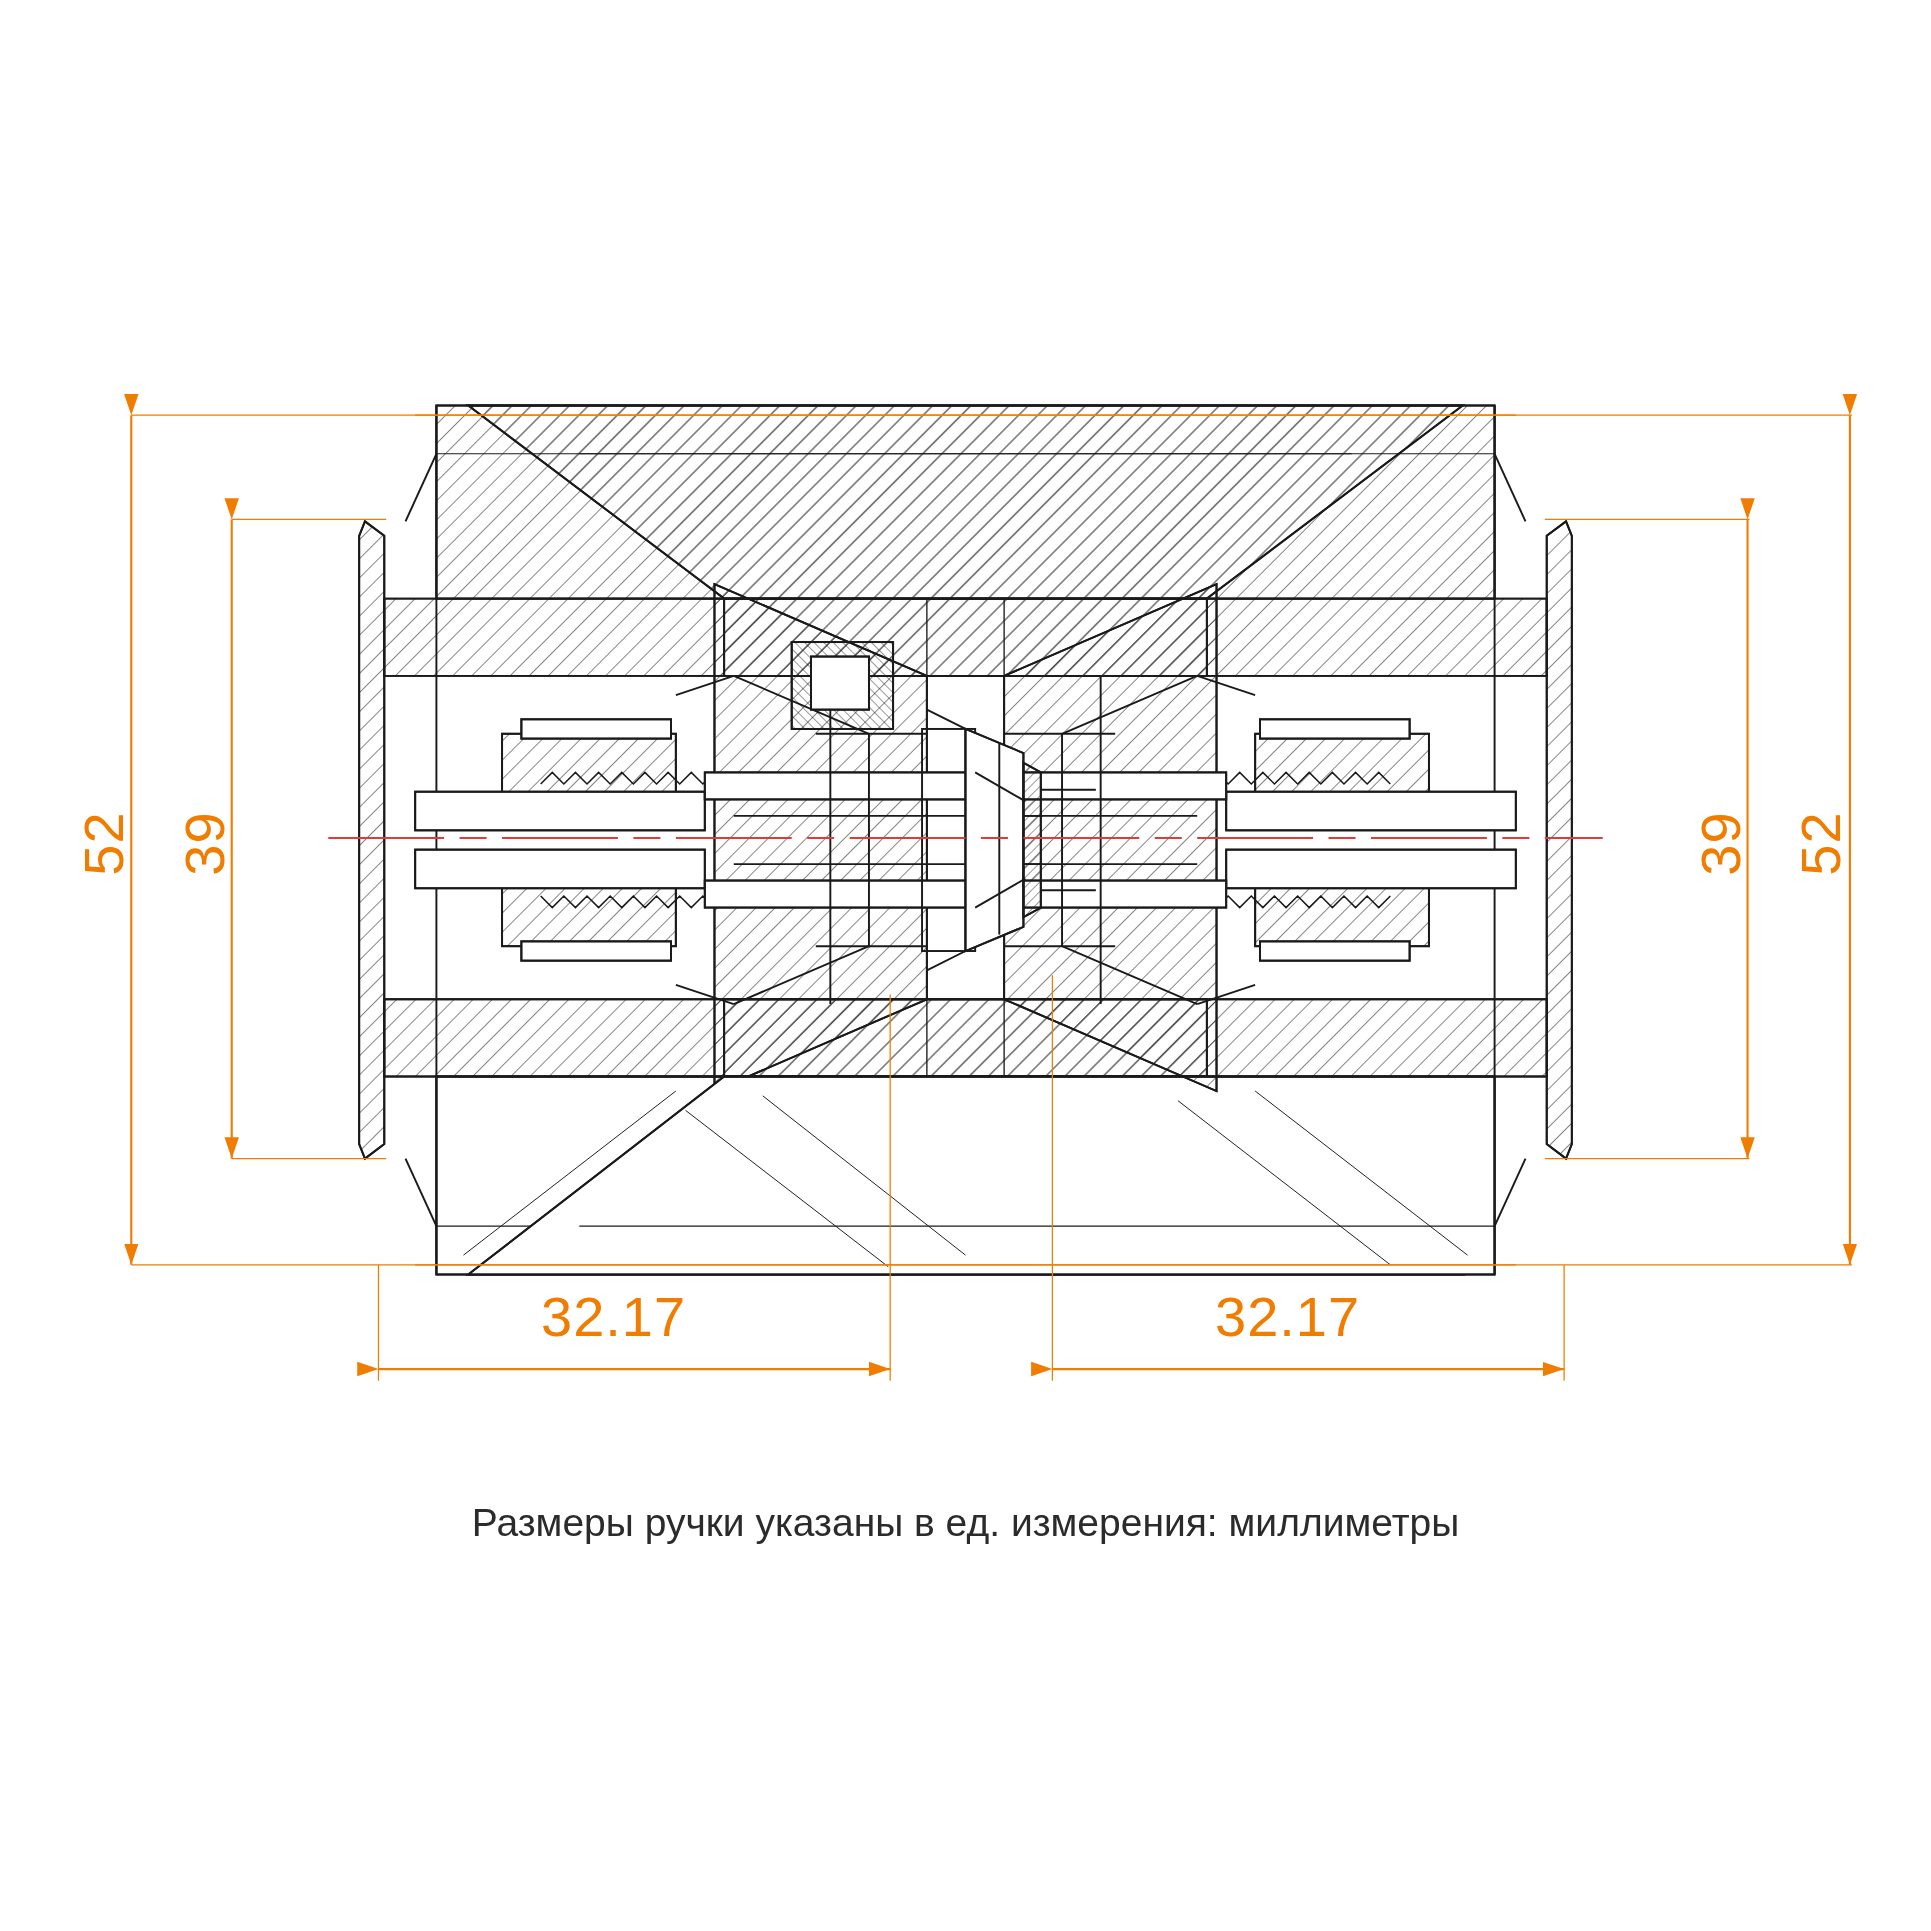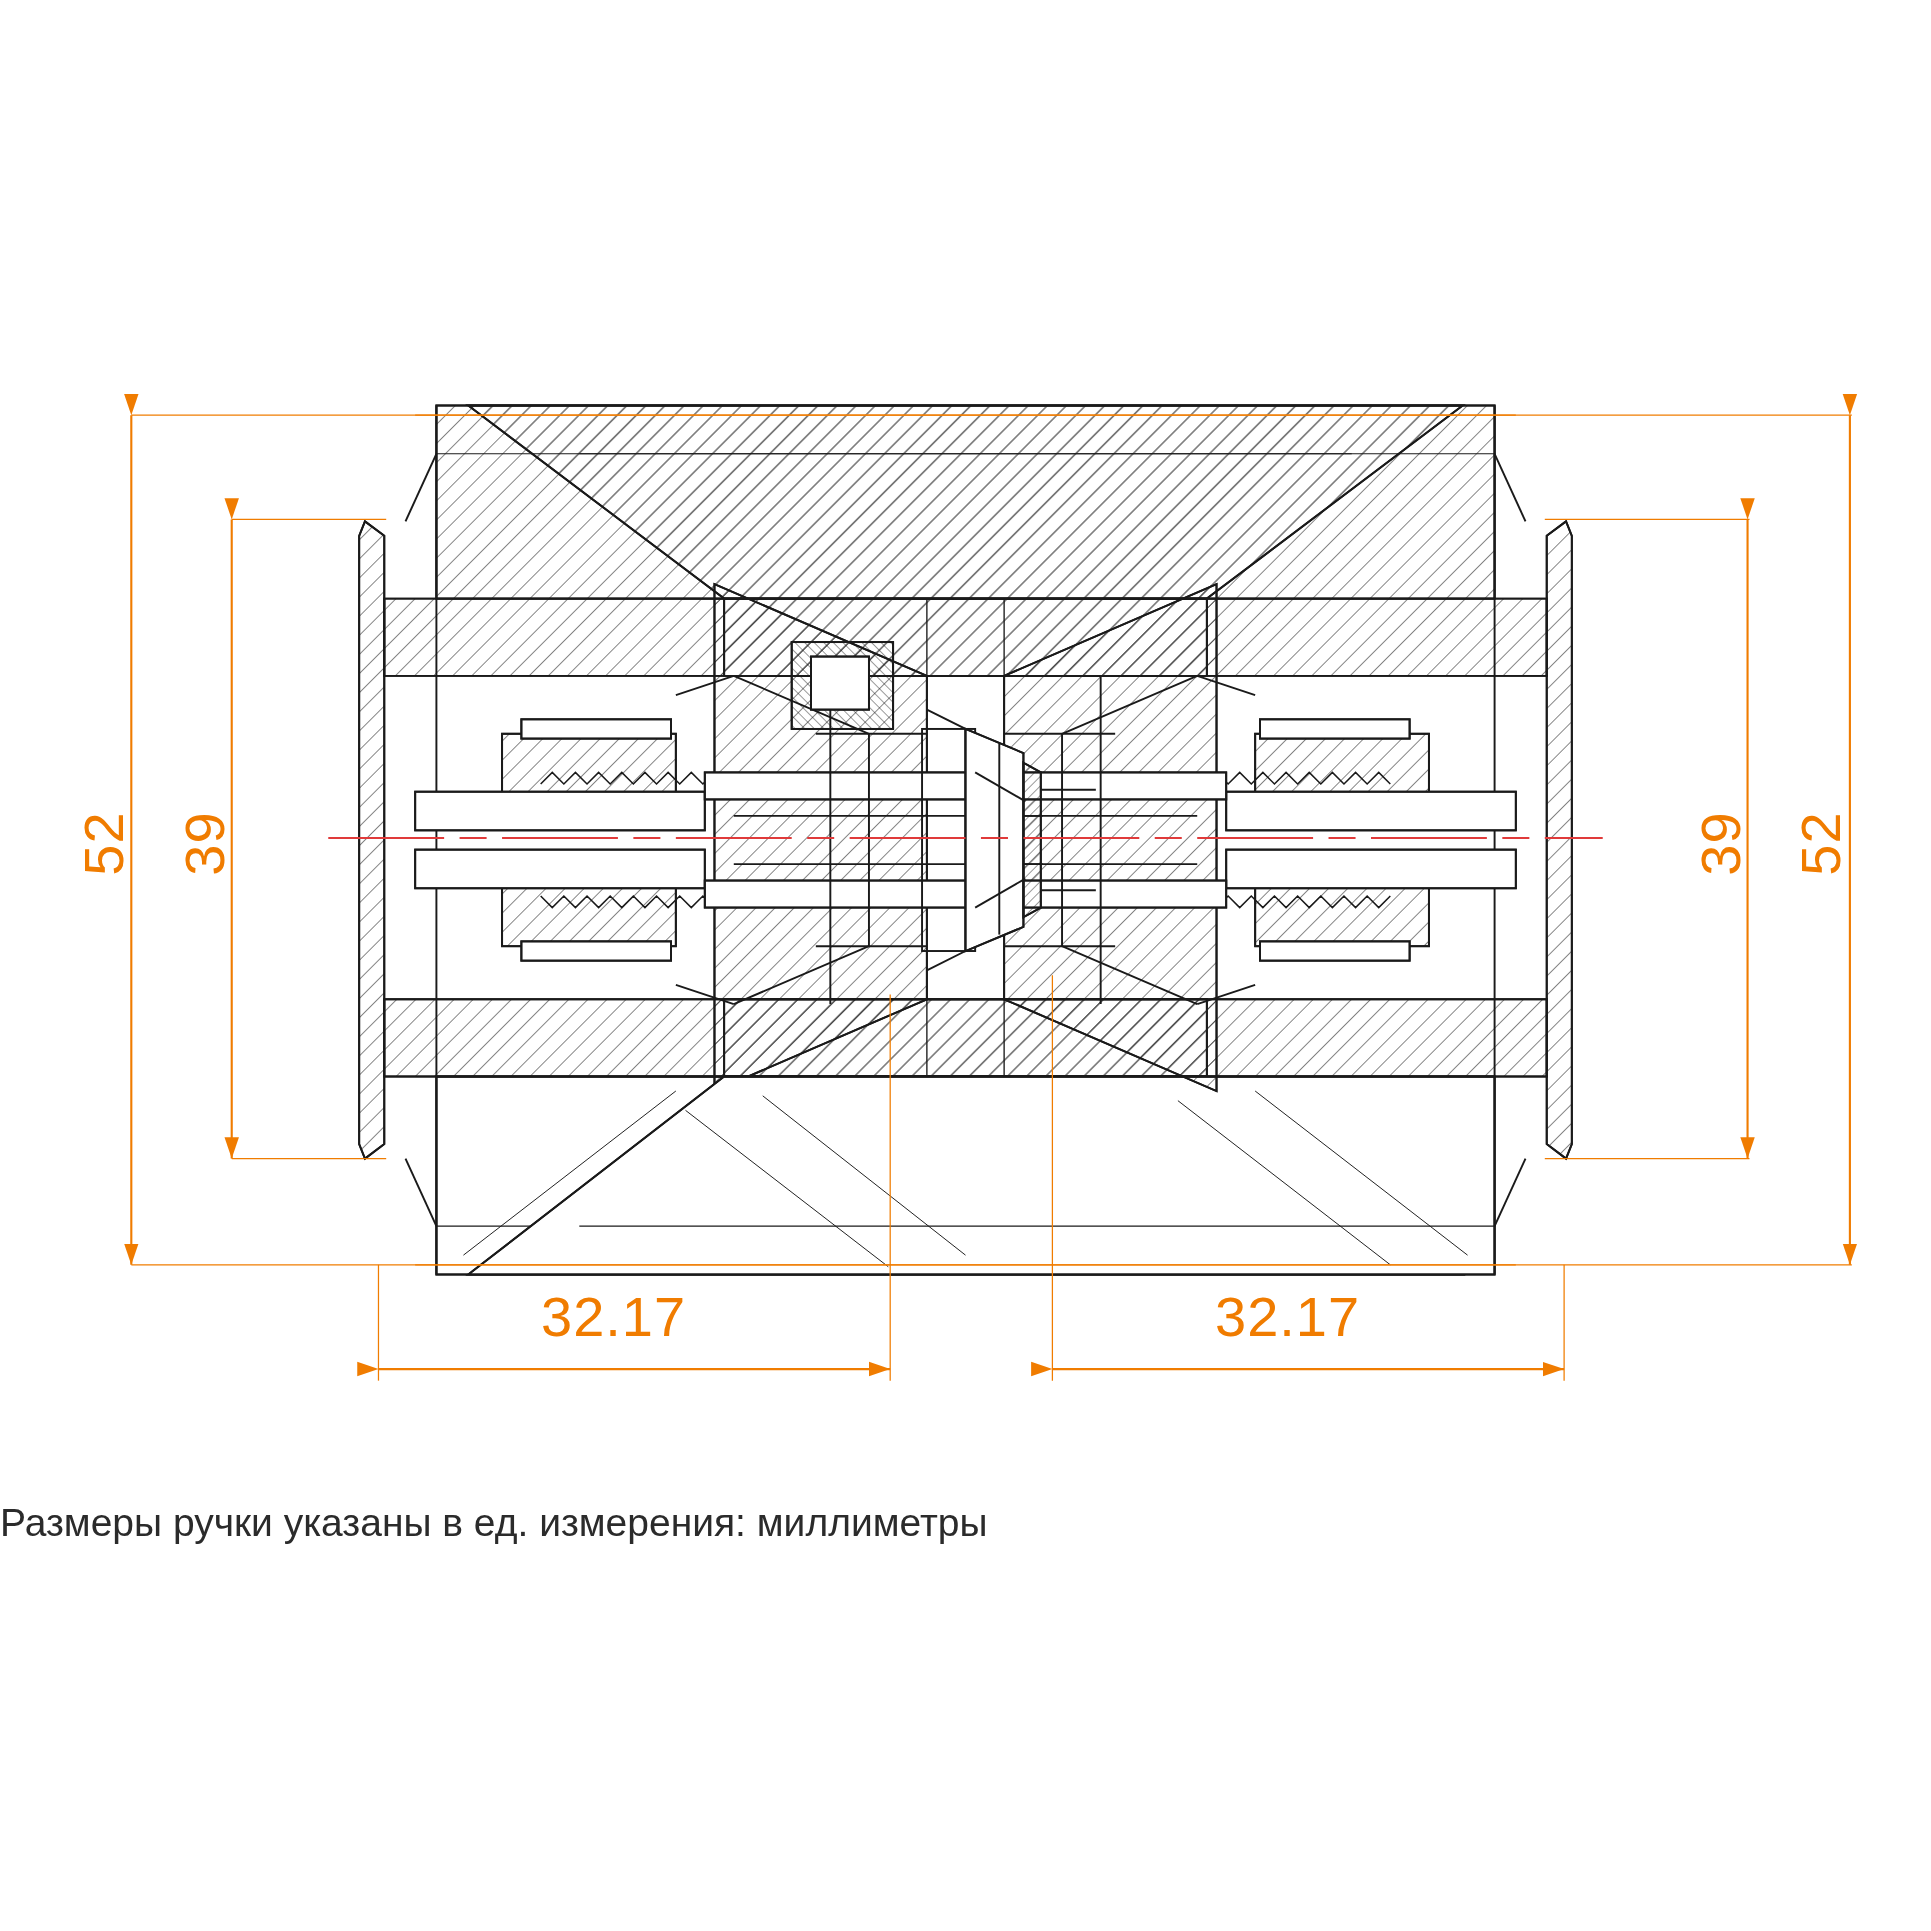--- a/index.html
+++ b/index.html
@@ -34,20 +34,21 @@
   }
   .dim-label.vert {
     transform: rotate(-90deg);
     transform-origin: 50% 50%;
   }
   .caption {
     position: absolute;
     left: 0;
     top: 1501px;
     width: 1931px;
+    text-align: center;
     color: #2b2b2b;
     font-size: 39px;
     white-space: nowrap;
   }
 </style>
 </head>
 <body>
 
 <div id="stage">
 

